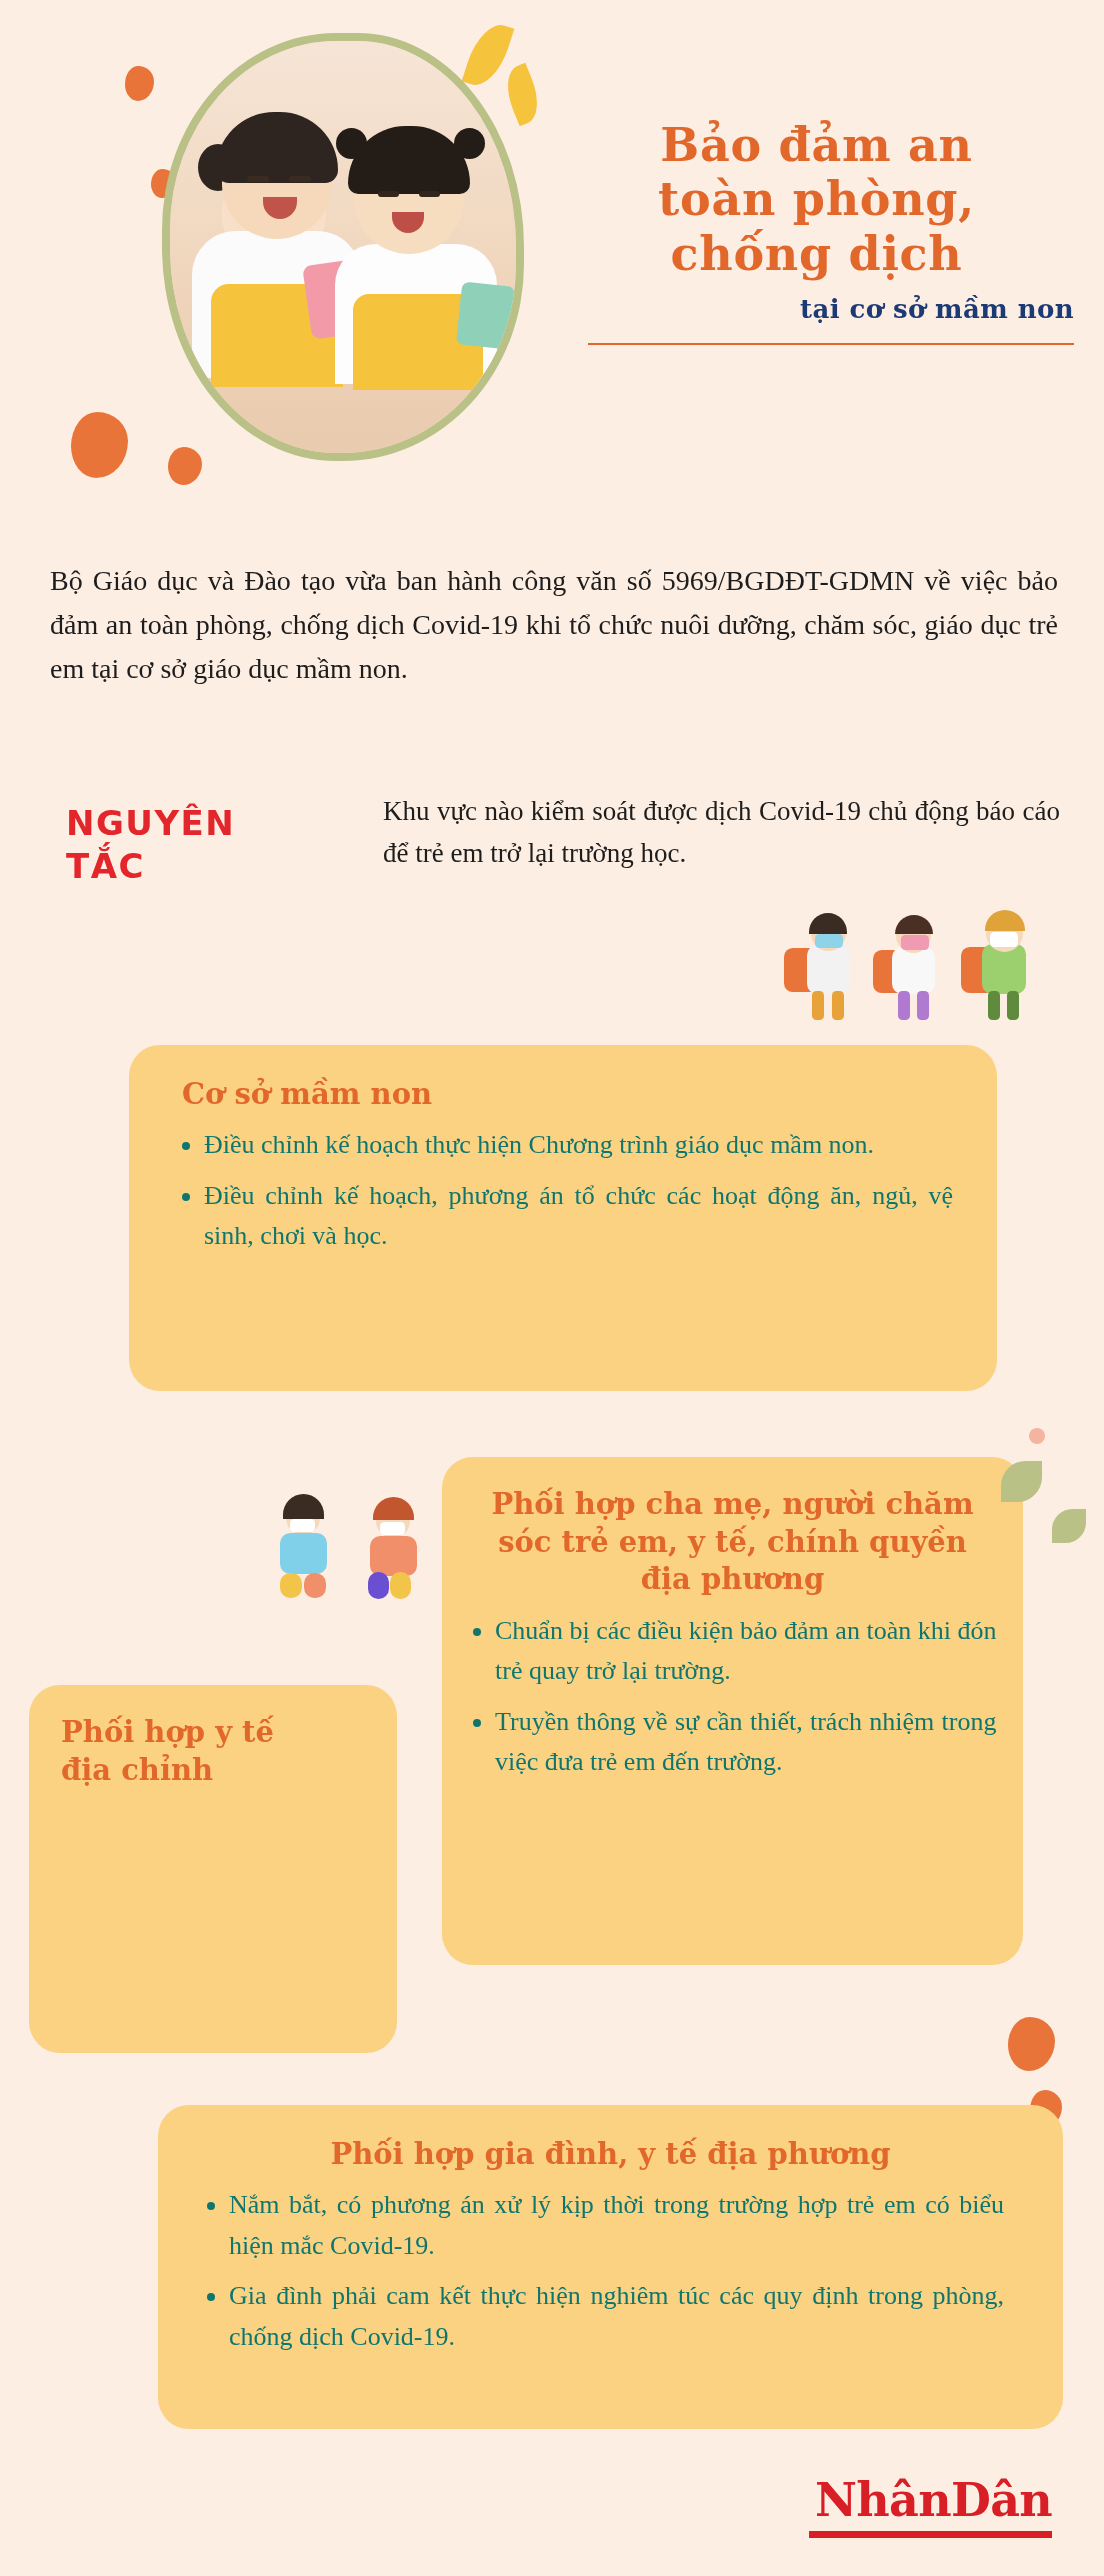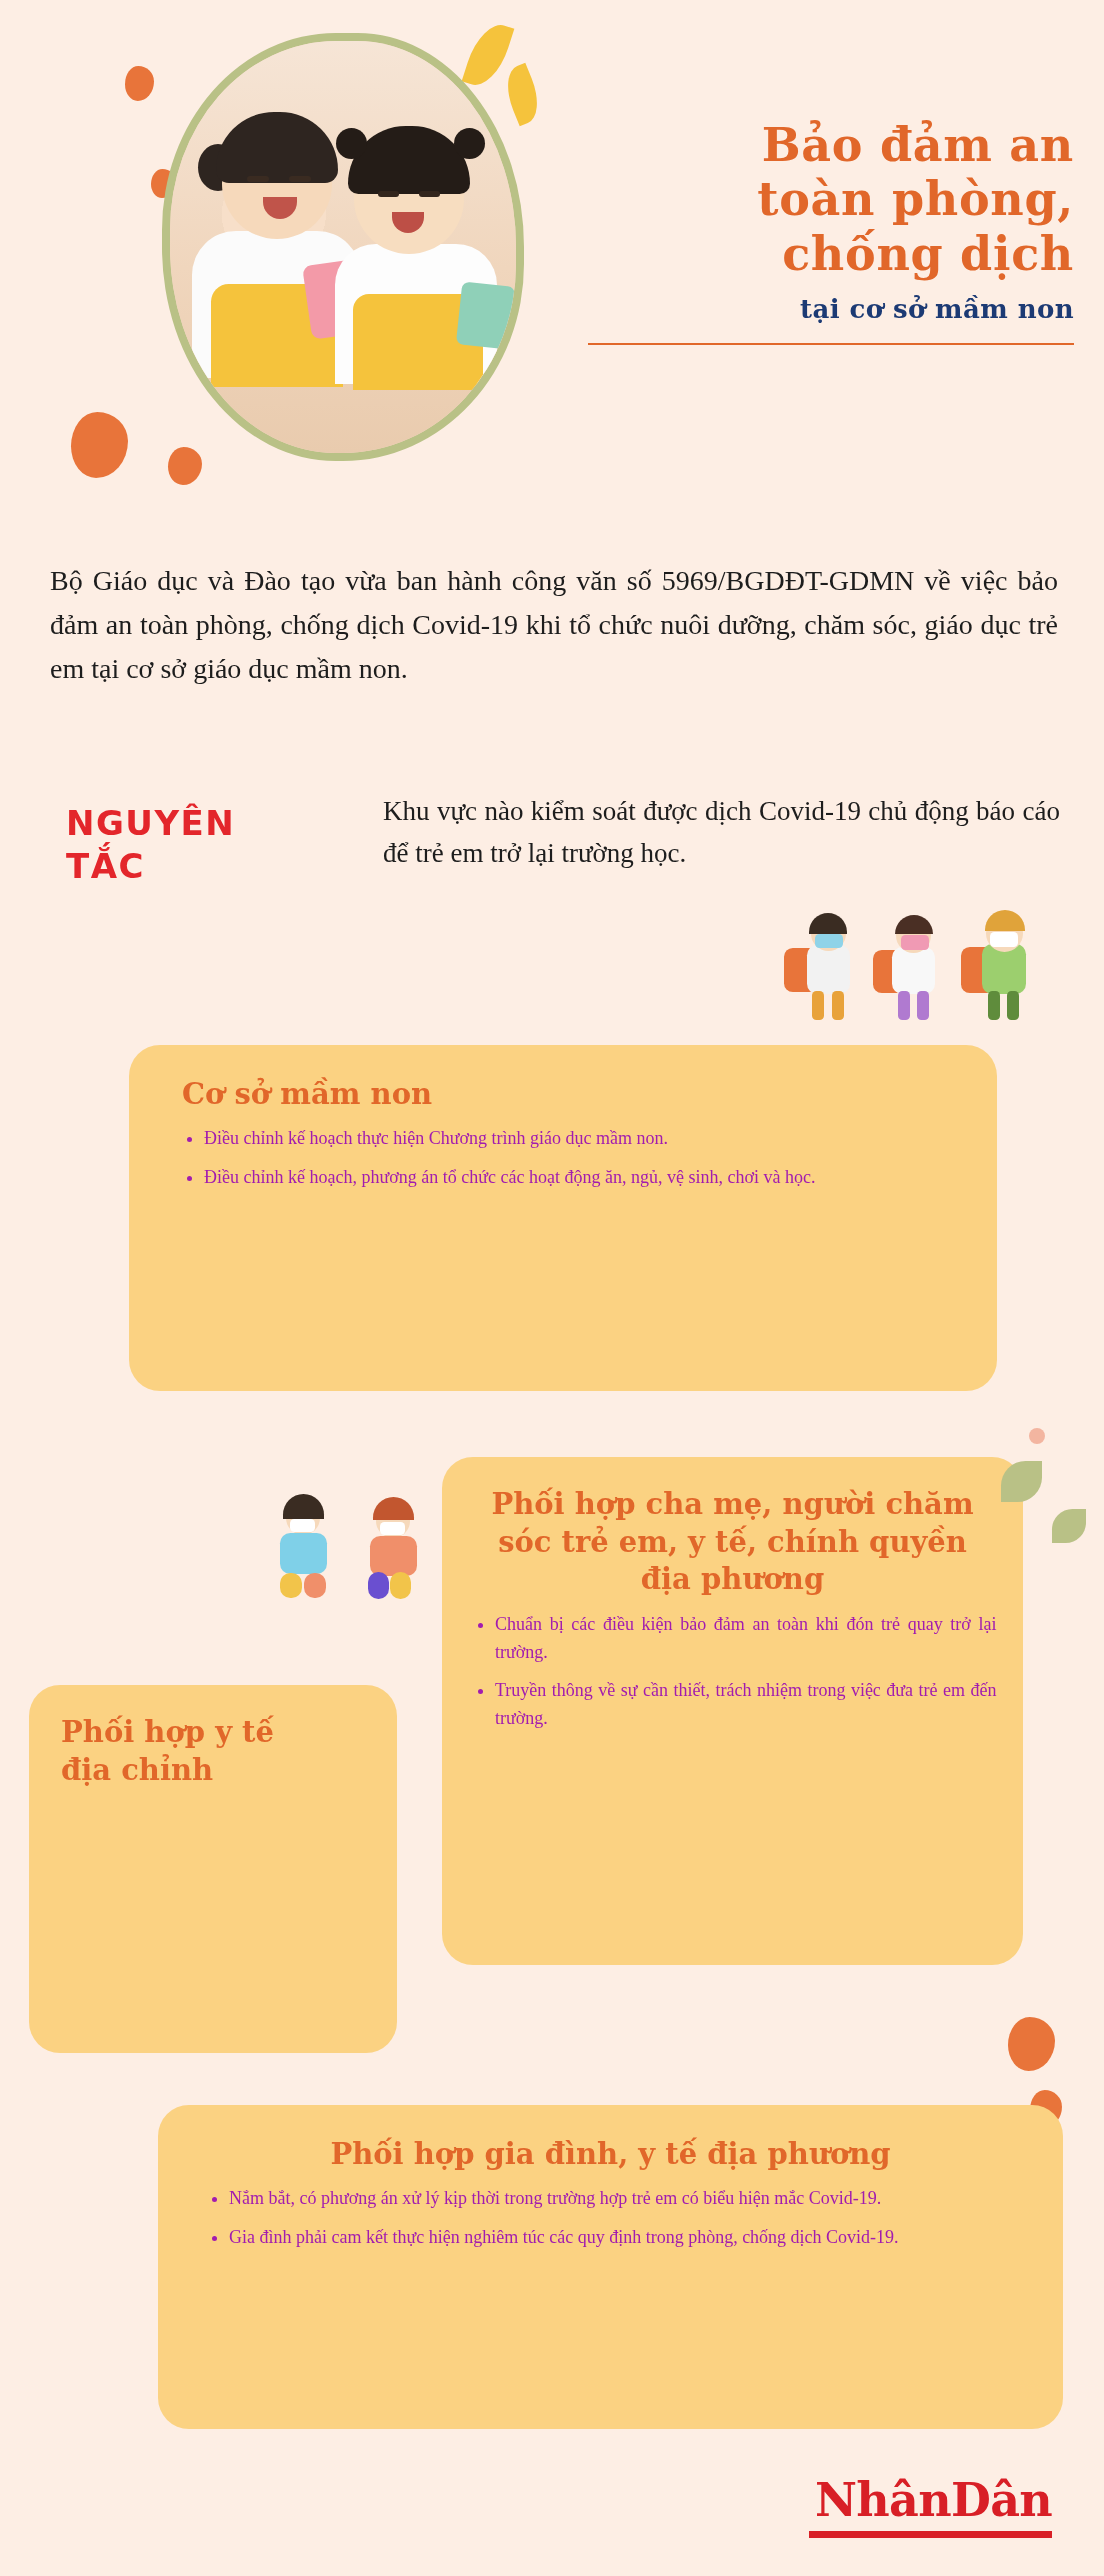--- a/index.html
+++ b/index.html
@@ -139,20 +139,21 @@
     width: 515px;
     text-align: right;
   }
   .title-main {
     font-family: "DejaVu Serif", serif;
     font-weight: bold;
     color: #e1672a;
     font-size: 46px;
     line-height: 1.18;
     letter-spacing: 0.7px;
+    text-align: center;
   }
   .title-sub {
     font-family: "DejaVu Serif", serif;
     font-weight: bold;
     color: #1c3a74;
     font-size: 26px;
     margin-top: 13.2px;
     letter-spacing: 0.4px;
   }
   .title-rule {
@@ -214,23 +215,23 @@
     border-radius: 31px;
   }
   .card-title {
     color: #e1672a;
     font-family: "DejaVu Serif", serif;
     font-weight: bold;
     font-size: 29px;
     line-height: 1.3;
   }
   .card-body {
-    font-size: 18px;
+    font-size: 26px;
     line-height: 1.55;
-    color: #a21caf;
+    color: #0f766e;
   }
   ul.bullets {
     margin: 11.8px 0 0 0;
     padding-left: 31px;
   }
   ul.bullets li {
     margin-bottom: 10.3px;
     text-align: justify;
   }
 

